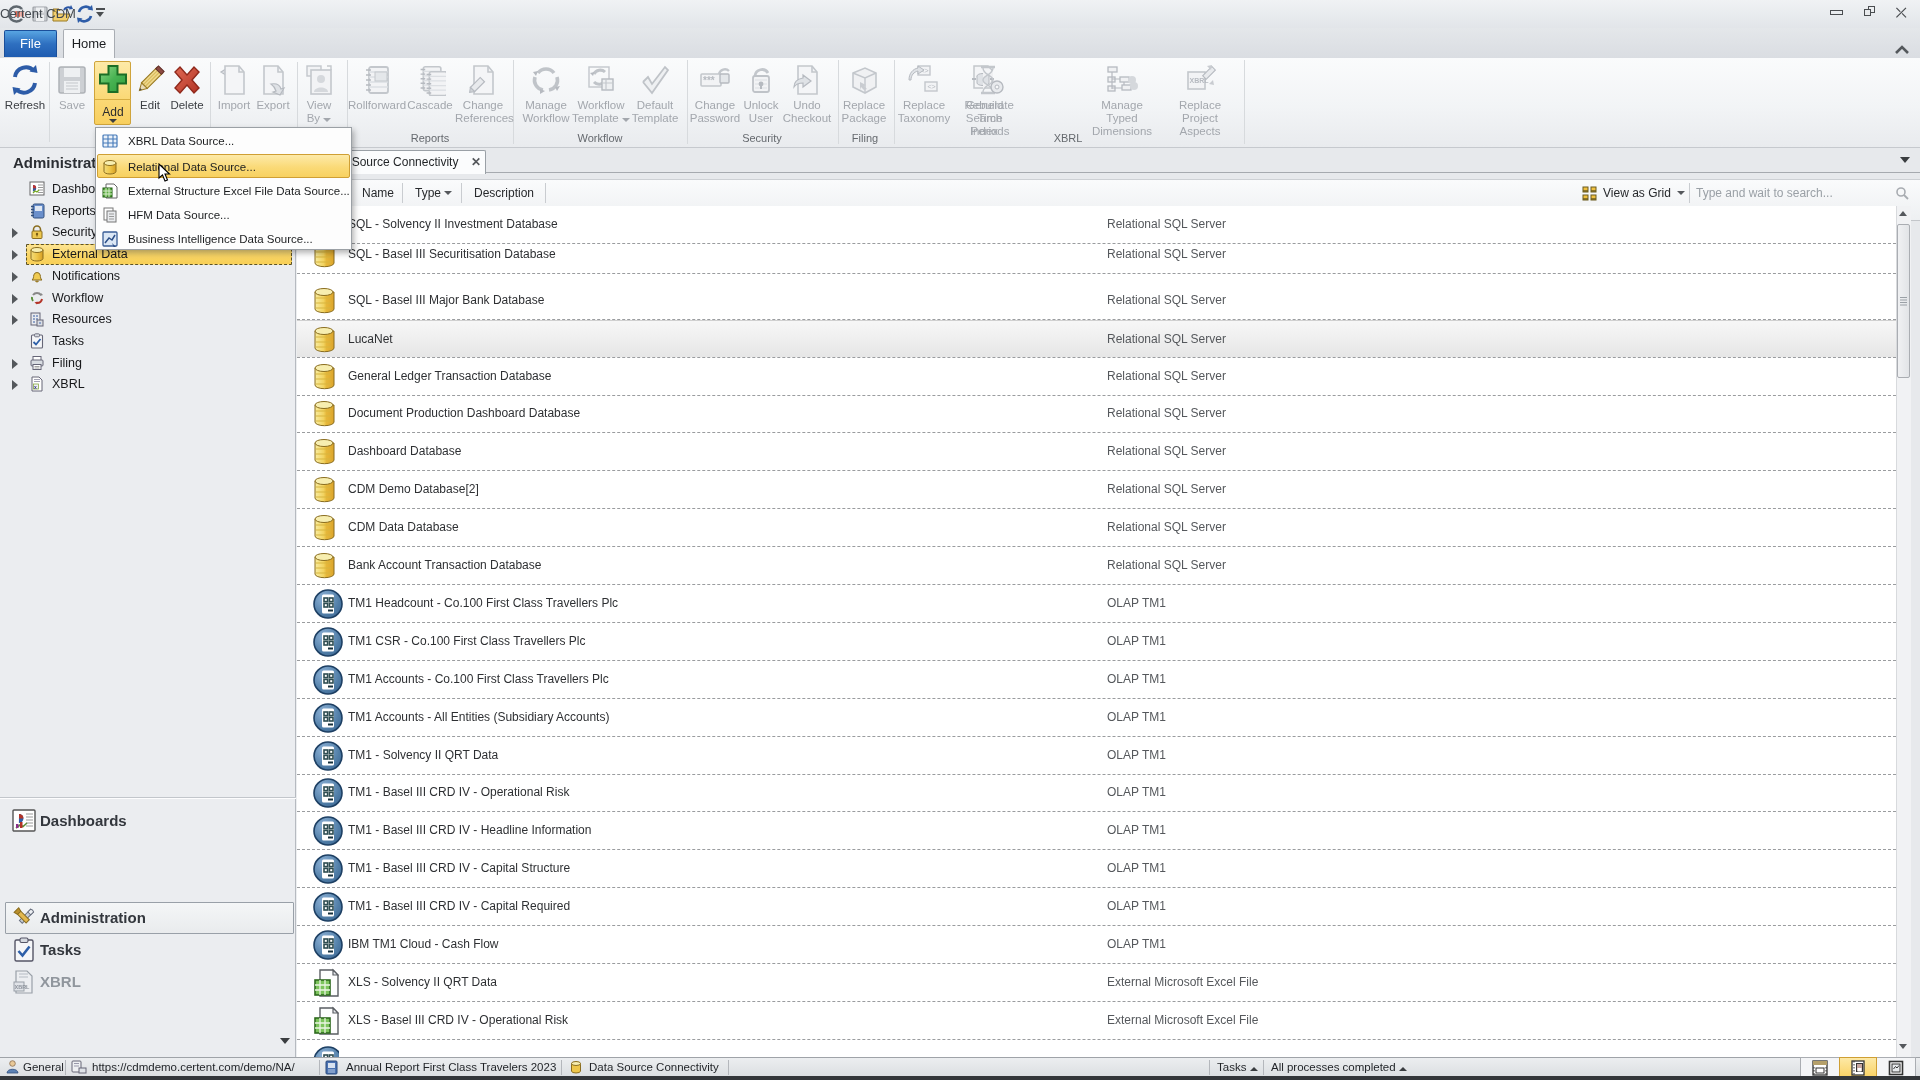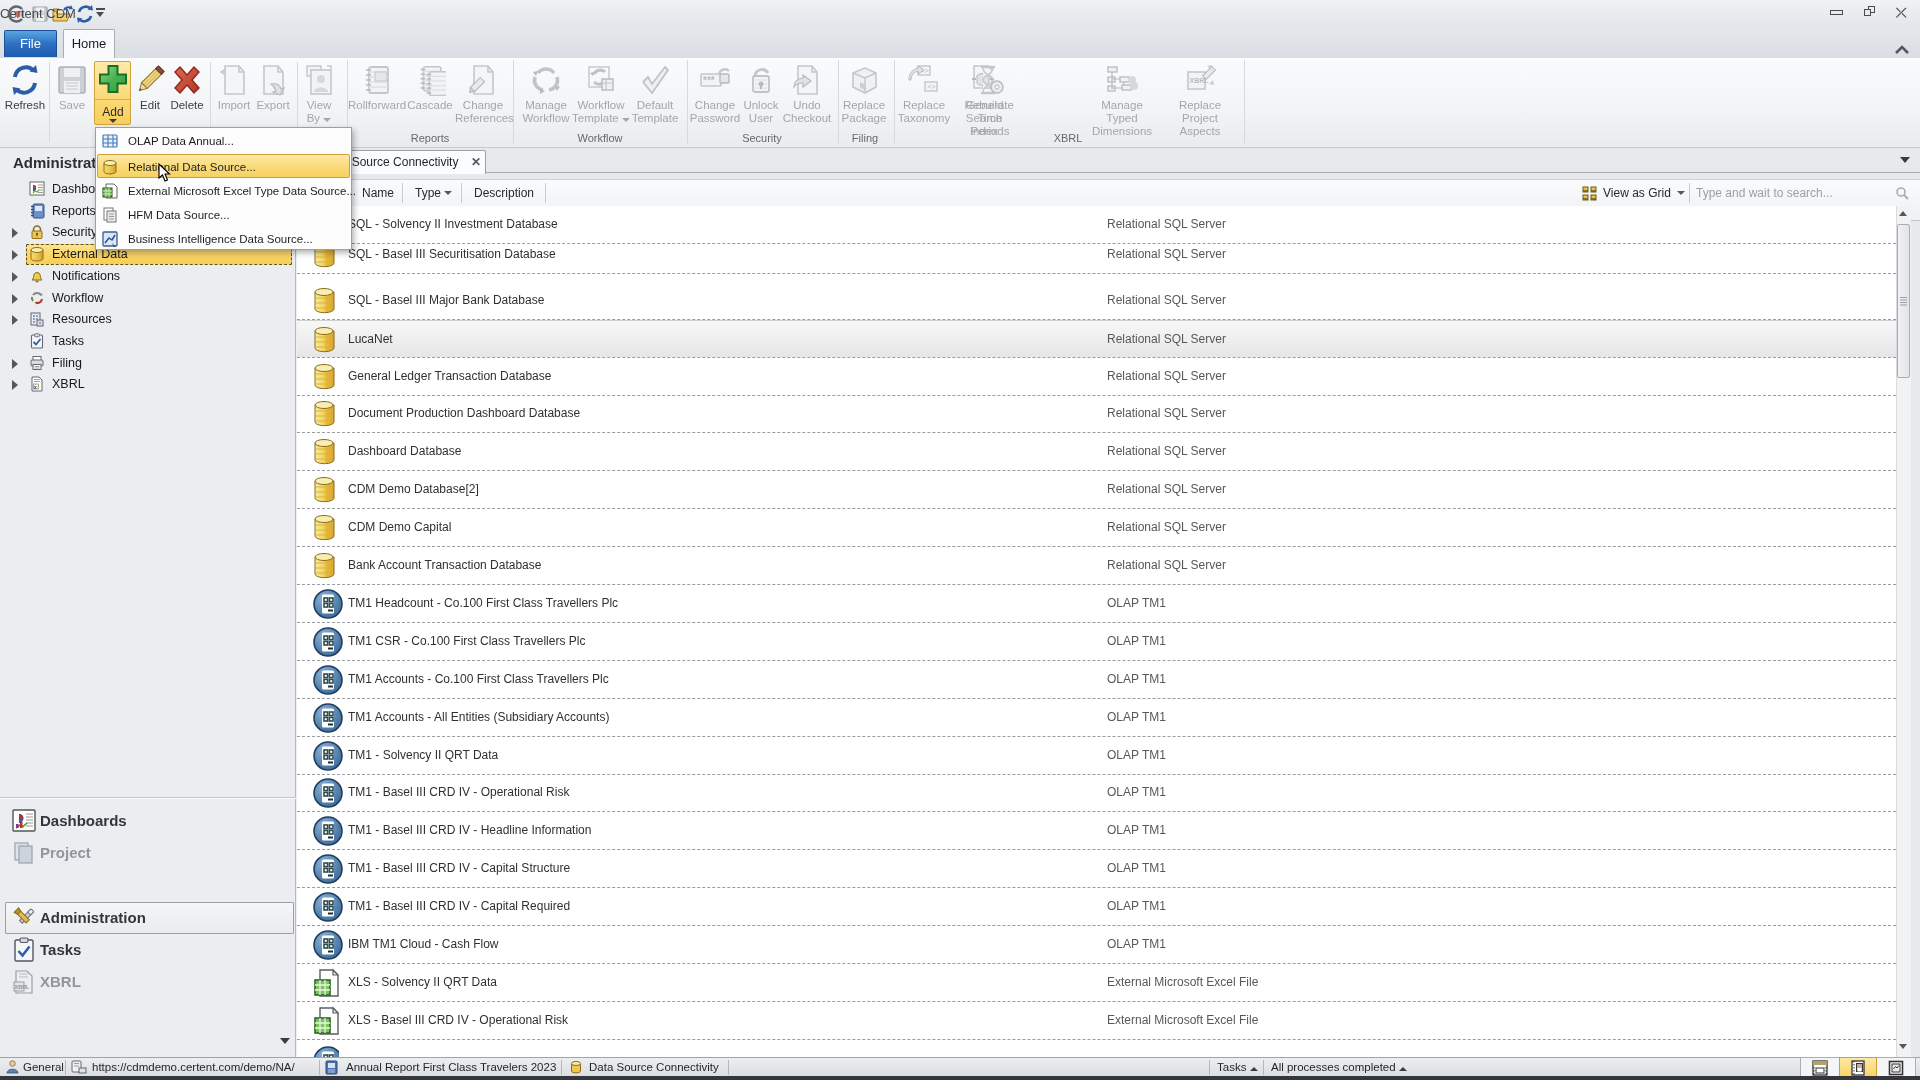--- a/index.html
+++ b/index.html
@@ -492,27 +492,20 @@
           <rect x="2" y="2" width="22" height="21" rx="1" fill="#fff" stroke="#555" stroke-width="1.4"></rect>
 <path d="M8 6 a4.5 4.5 0 1 1 -0.1 9 z" fill="#2e5fa8"></path>
           <path d="M8 10.5 l4.5 0 a4.5 4.5 0 0 0 -4.5 -4.5 z" fill="#b33327"></path>
 <path d="M15 6 h7 M15 9 h7 M15 12 h7 M15 15 h7 M15 18 h7" stroke="#999" stroke-width="1.1"></path>
 <path d="M5 20 l4 -3 3 1.5 4 -3.5" stroke="#5a8f3a" stroke-width="1.6" fill="none"></path>
 <rect x="5" y="16" width="2.5" height="4" fill="#8a2f8a"></rect>
           <rect x="9" y="14" width="2.5" height="6" fill="#b33327"></rect>
         </svg></div>
       <div class="txt">Dashboards</div>
     </div>
-<div class="nitem dis" style="top:837px">
-      <div class="nicon"><svg width="26" height="26" viewBox="0 0 26 26">
-          <rect x="4" y="3" width="13" height="17" fill="#dfe3e9" stroke="#9aa2ad" stroke-width="1.2"></rect>
-<rect x="8" y="6" width="13" height="17" fill="#ccd3dd" stroke="#9aa2ad" stroke-width="1.2"></rect>
-        </svg></div>
-      <div class="txt">Project</div>
-    </div>
 <div class="nitem" style="top:902px">
       <div class="nicon"><svg width="26" height="26" viewBox="0 0 26 26">
           <g transform="rotate(45 13 13)">
             <rect x="11.5" y="2" width="4" height="16" fill="#c7cdd6" stroke="#6b7280" stroke-width="1"></rect>
 <path d="M11.5 2 a3.5 3.5 0 0 1 4 0 l0 4 -4 0 z" fill="#eef0f3" stroke="#6b7280"></path>
           </g>
 <g transform="rotate(-45 13 13)">
             <rect x="11" y="3" width="4.5" height="15" fill="#e3b84e" stroke="#8a6d1f" stroke-width="1"></rect>
 <path d="M10 2 h6.5 l-1 4 -4.5 0 z" fill="#b98f2c" stroke="#8a6d1f"></path>
           </g>
@@ -712,21 +705,21 @@
               <stop offset="0" stop-color="#f8ecA0"></stop>
               <stop offset="0.45" stop-color="#f2d360"></stop>
               <stop offset="0.6" stop-color="#e6b73a"></stop>
               <stop offset="1" stop-color="#dca52c"></stop>
             </linearGradient>
           </defs>
 <path d="M2 5 L2 22 A 9 3.5 0 0 0 21 22 L21 5 Z" fill="url(#g1)" stroke="#8a6d1f" stroke-width="1"></path>
 <ellipse cx="11" cy="5" rx="9" ry="3.5" fill="#f7eeb0" stroke="#8a6d1f" stroke-width="1"></ellipse>
 <path d="M3 11 h15 M3 16 h15 M3 21 h15" stroke="#d8b53e" stroke-width="1" fill="none"></path>
         </svg></div>
-      <div class="nm">CDM Demo Capital</div>
+      <div class="nm">CDM Data Database</div>
       <div class="tp">Relational SQL Server</div>
     </div>
 <div class="row" style="top:547px">
       <div class="ric" style="top:5px"><svg width="23" height="27" viewBox="0 0 23 27">
           <defs>
             <linearGradient id="g1" x1="0" y1="0" x2="1" y2="0">
               <stop offset="0" stop-color="#f8ecA0"></stop>
               <stop offset="0.45" stop-color="#f2d360"></stop>
               <stop offset="0.6" stop-color="#e6b73a"></stop>
               <stop offset="1" stop-color="#dca52c"></stop>
@@ -1033,21 +1026,21 @@
         </svg></div>
 </div>
 <div id="botstrip"></div>
 <div id="menu">
 <div id="mhl"></div>
 <div class="mitem" style="top:1px">
         <div class="mic"><svg width="16" height="16" viewBox="0 0 16 16">
             <rect x="1" y="2" width="14" height="12" rx="1" fill="#eaf1f9" stroke="#4479b8" stroke-width="1.2"></rect>
 <path d="M1 6 h14 M1 10 h14 M6 2 v12 M11 2 v12" stroke="#4479b8" stroke-width="1.1"></path>
           </svg></div>
-        <div class="txt">OLAP Data Annual...</div>
+        <div class="txt">XBRL Data Source...</div>
       </div>
 <div class="mitem" style="top:27px">
         <div class="mic"><svg width="16" height="16" viewBox="0 0 16 16">
             <defs>
               <linearGradient id="g2" x1="0" y1="0" x2="1" y2="0">
                 <stop offset="0" stop-color="#f3dc7a"></stop>
                 <stop offset="0.5" stop-color="#eec64a"></stop>
                 <stop offset="1" stop-color="#d79e22"></stop>
               </linearGradient>
             </defs>
@@ -1055,21 +1048,21 @@
 <ellipse cx="8" cy="4" rx="6" ry="2.5" fill="#f7eeb0" stroke="#8a6d1f" stroke-width="1"></ellipse>
           </svg></div>
         <div class="txt">Relational Data Source...</div>
       </div>
 <div class="mitem" style="top:51px">
         <div class="mic"><svg width="16" height="16" viewBox="0 0 16 16">
             <path d="M4 1 L12 1 L15 4 L15 15 L4 15 Z" fill="#fff" stroke="#666" stroke-width="1"></path>
 <rect x="1" y="5" width="9" height="9" fill="#5fb043" stroke="#1e5c10" stroke-width="1"></rect>
 <path d="M1 8 h9 M1 11 h9 M4 5 v9 M7 5 v9" stroke="#d9eccd" stroke-width="1"></path>
           </svg></div>
-        <div class="txt">External Microsoft Excel Type Data Source...</div>
+        <div class="txt">External Structure Excel File Data Source...</div>
       </div>
 <div class="mitem" style="top:75px">
         <div class="mic"><svg width="16" height="16" viewBox="0 0 16 16">
             <rect x="2" y="1" width="9" height="12" fill="#fff" stroke="#777" stroke-width="1"></rect>
 <rect x="5" y="4" width="9" height="11" fill="#e9ebee" stroke="#777" stroke-width="1"></rect>
 <path d="M7 7 h5 M7 9.5 h5 M7 12 h5" stroke="#999" stroke-width="1"></path>
           </svg></div>
         <div class="txt">HFM Data Source...</div>
       </div>
 <div class="mitem" style="top:99px">

